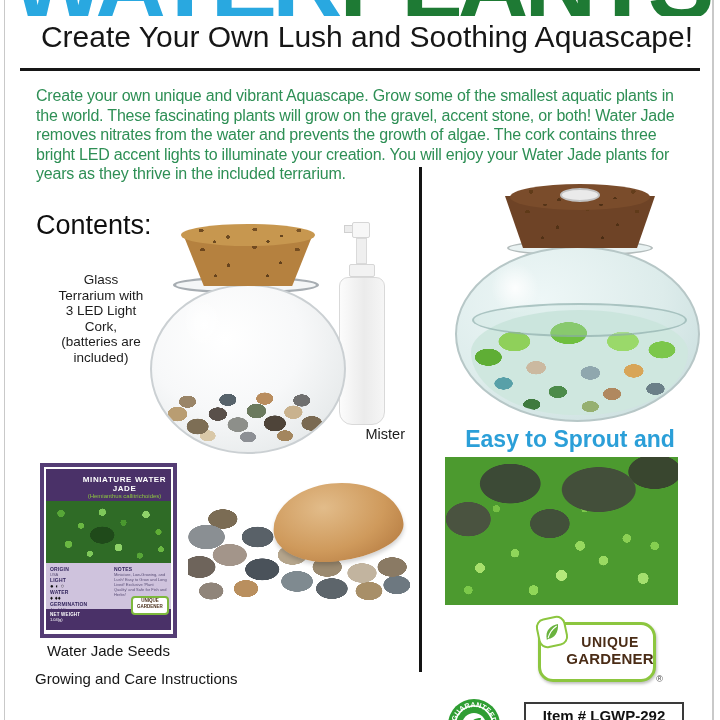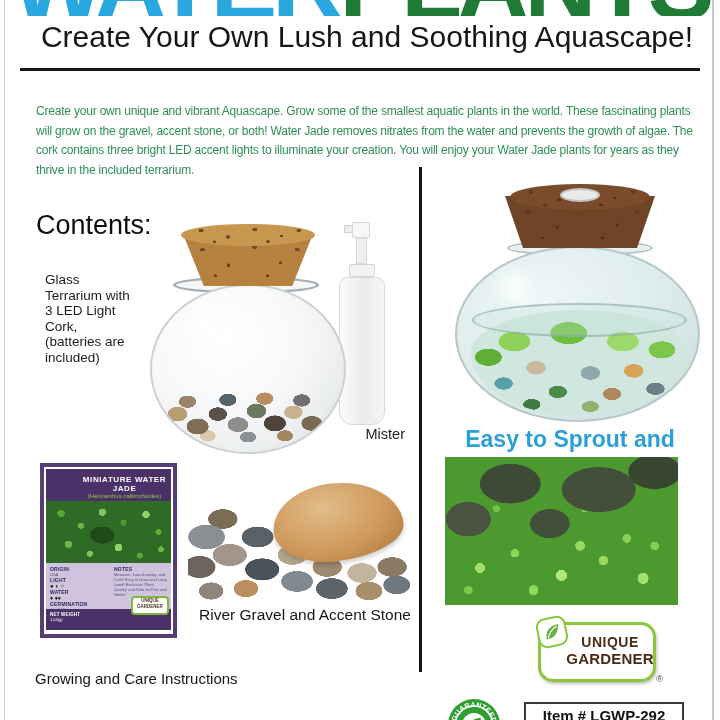--- a/index.html
+++ b/index.html
@@ -18,28 +18,28 @@
   .title-text {
     font-size:100px; font-weight:bold; letter-spacing:-5px; line-height:100px;
     margin-top:-66px; text-align:center; white-space:nowrap;
   }
   .t-blue { color:#29A8E0; }
   .t-green { color:#1E7A34; }
 
   .subtitle { left:0; top:20px; width:672px; text-align:center; font-size:30px; color:#161616;margin-left:31px; }
   .hr-line { left:20px; top:68px; width:680px; height:3px; background:#161616; }
   .intro {
-    left:36px; top:102px; width:660px; font-size:12px; line-height:19.5px;
+    left:36px; top:86px; width:660px; font-size:16px; line-height:19.5px;
     letter-spacing:-0.2px; color:#2e8f55;
   }
   .divider-v { left:419px; top:167px; width:3px; height:505px; background:#141414; }
 
   .contents-heading { left:36px; top:210px; font-size:27px; color:#0f0f0f; }
   .preline { white-space:pre-line; }
-  .terrarium-label { left:45px; top:272px; width:112px; font-size:13.5px; line-height:15.5px; color:#1c1c1c; }
+  .terrarium-label { left:45px; top:272px; width:112px; font-size:13.5px; line-height:15.5px; color:#1c1c1c;text-align:center; }
 
   
   .jar-left { left:150px; top:226px; width:196px; height:230px; }
   .jl-rim { position:absolute; left:23px; top:50px; width:146px; height:18px;
     border:3px solid #a7adb2; border-radius:50%; background:#f4f6f7; z-index:1; }
   .cork-tex {
     background-image:
       radial-gradient(4px 3px at 15% 30%, rgba(90,55,20,.8) 0%, rgba(90,55,20,.8) 60%, transparent 62%),
       radial-gradient(3px 3px at 35% 60%, rgba(70,42,15,.7) 0%, rgba(70,42,15,.7) 60%, transparent 62%),
       radial-gradient(4px 3px at 55% 25%, rgba(96,60,24,.8) 0%, rgba(96,60,24,.8) 60%, transparent 62%),
@@ -315,25 +315,25 @@
     </div>
     <div class="pk-bottom">
       <div class="pk-nw-label">NET WEIGHT</div>
       <div class="pk-nw-value">1.04(g)</div>
       <div class="pk-badge">
         <div>UNIQUE</div>
         <div>GARDENER</div>
       </div>
     </div>
   </div>
+  <div class="abs seeds-caption">Water Jade Seeds</div>
 
   <div class="abs gravel-art">
     <div class="big-stone"></div>
   </div>
-  <div class="abs gravel-caption">River Gravel and Accent Stone</div>
 
   <div class="abs care-caption">Growing and Care Instructions</div>
 
   <div class="abs brand-logo">
     <div class="brand-leaf">
       <svg width="20" height="20" viewBox="0 0 24 24">
         <path d="M4 20 C4 8 12 4 21 4 C20 14 13 20 6 19 Z" fill="#6ab33e"></path>
         <path d="M6 18 C9 12 14 8 19 6" stroke="#ffffff" stroke-width="1.4" fill="none"></path>
       </svg>
     </div>

